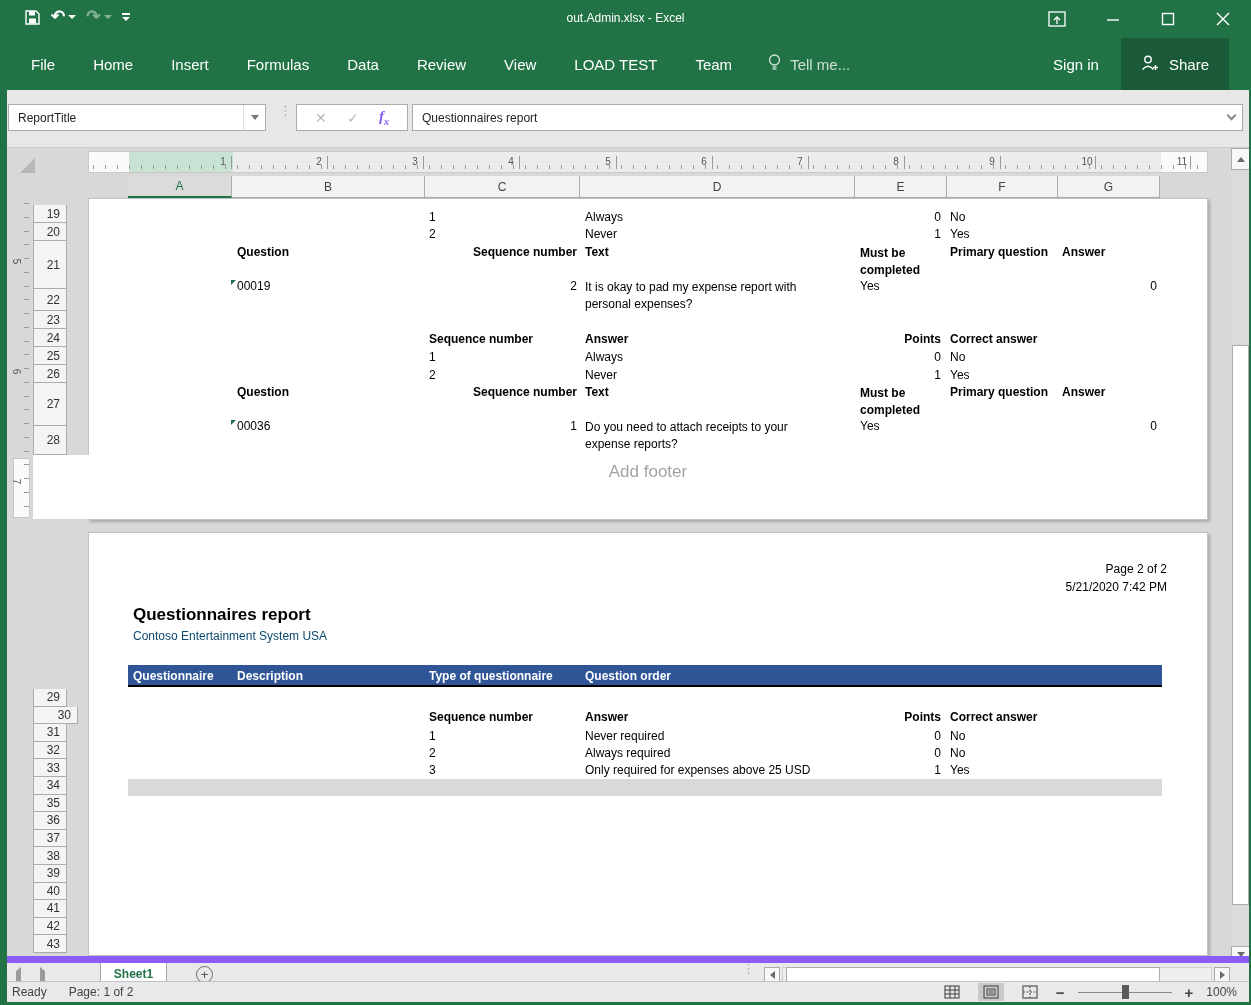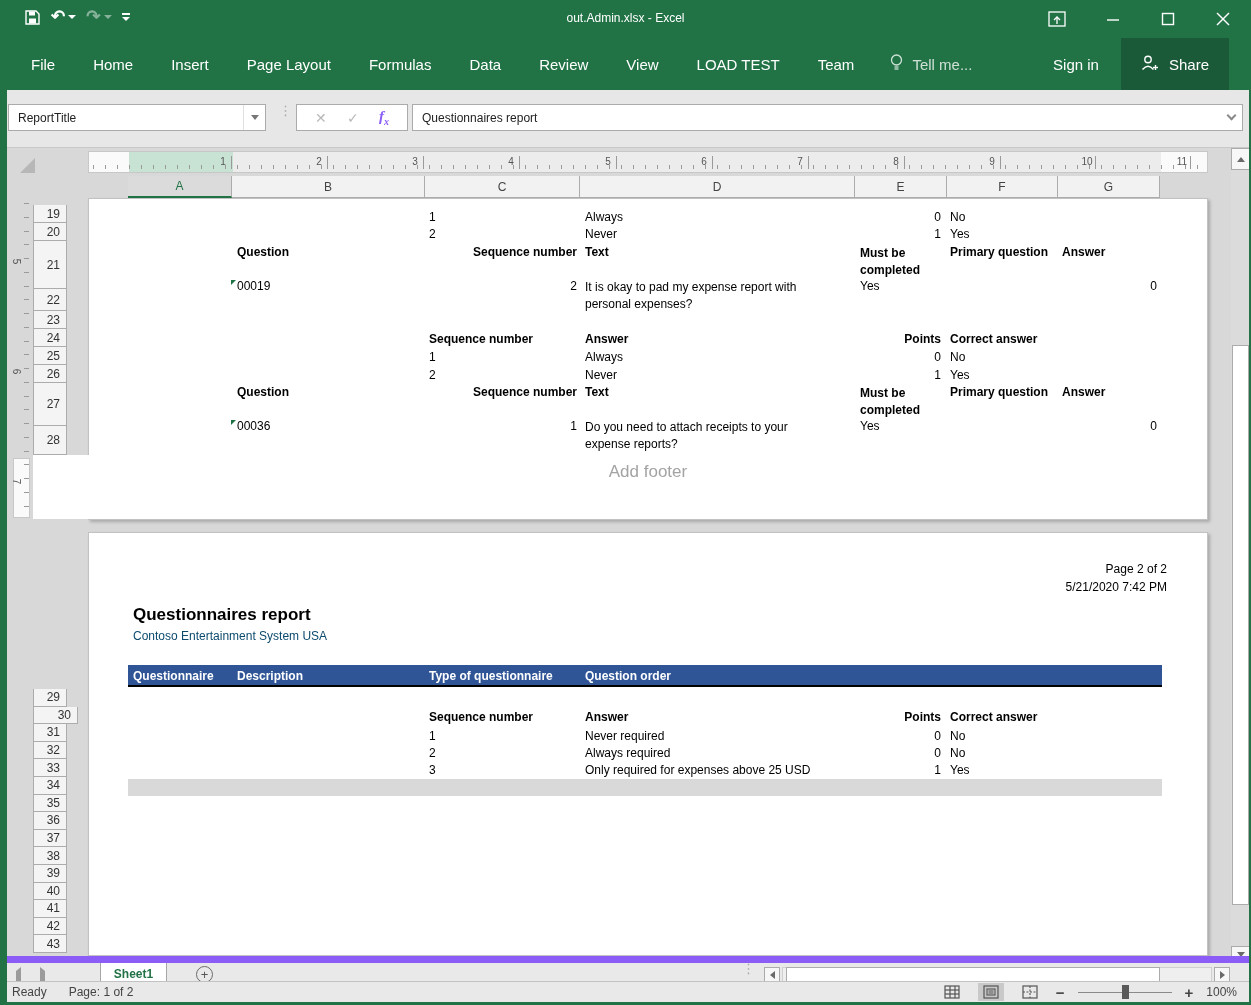--- a/index.html
+++ b/index.html
@@ -147,21 +147,20 @@
           <line x1="1" y1="1" x2="13" y2="13" stroke="#fff" stroke-width="1.4"></line>
           <line x1="13" y1="1" x2="1" y2="13" stroke="#fff" stroke-width="1.4"></line>
         </svg>
     </div>
   </div>
 
   <div class="abs ribbontabs">
     <div class="rtab">File</div>
       <div class="rtab">Home</div>
       <div class="rtab">Insert</div>
-      <div class="rtab">Page Layout</div>
       <div class="rtab">Formulas</div>
       <div class="rtab">Data</div>
       <div class="rtab">Review</div>
       <div class="rtab">View</div>
       <div class="rtab">LOAD TEST</div>
       <div class="rtab">Team</div>
       <span id="tabs-anchor"></span>
     <div class="tellme">
       <span>
         <svg width="15" height="19" viewBox="0 0 15 19">

